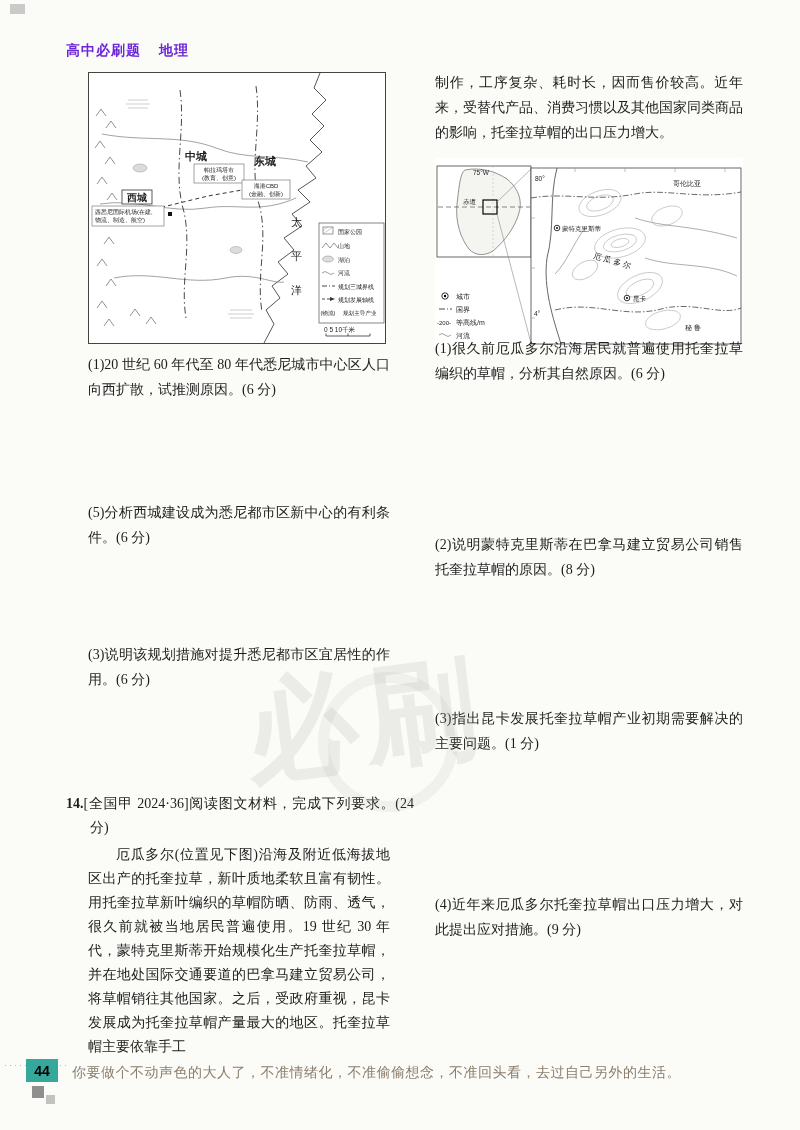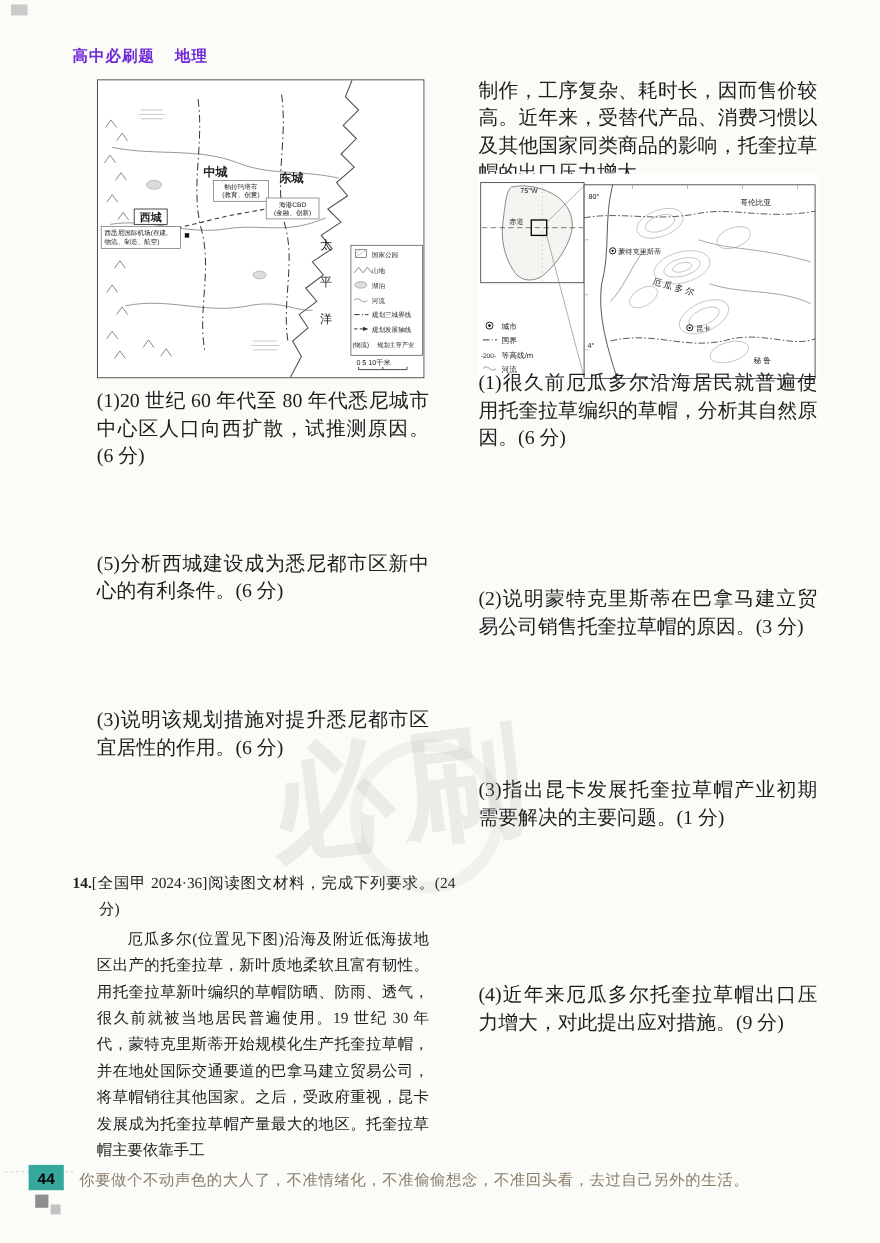--- a/index.html
+++ b/index.html
@@ -1,21 +1,21 @@
 <!DOCTYPE html>
 <html><head>
 <meta charset="utf-8">
 <style>
   html,body{margin:0;padding:0}
   body{width:800px;height:1130px;position:relative;background:#fbfbf8;
        font-family:"Liberation Serif","DejaVu Serif",serif;color:#1d1d1d;overflow:hidden}
   .abs{position:absolute}
   .header{left:66px;top:42px;font-size:14px;font-weight:bold;color:#6d28d9;
           letter-spacing:1px;display:flex;gap:18px}
-  .qtext{font-size:18px;line-height:25px;text-align:justify}
+  .qtext{font-size:14px;line-height:25px;text-align:justify}
   .para{font-size:14px;line-height:24px;text-align:justify;text-indent:2em}
   .q14{font-size:14px;line-height:24px;text-align:justify;padding-left:24px;text-indent:-24px}
   .q14 b{font-weight:bold}
   .map-frame{background:#fff}
   .badge{left:26px;top:1059px;width:32px;height:23px;background:#36a79b;color:#000000;
          font-weight:bold;font-size:14px;display:flex;align-items:center;justify-content:center;
          font-family:"Liberation Sans","DejaVu Sans",sans-serif}
   .quote{left:72px;top:1064px;font-size:14px;color:#8b7d6b;letter-spacing:.5px;white-space:nowrap}
   .dots{left:4px;top:1060px;font-size:9px;color:#9a9a9a;letter-spacing:2px}
   .watermark{left:245px;top:645px;font-size:112px;font-weight:bold;color:#8f8f8f;
@@ -224,21 +224,21 @@
         <text x="2" y="167" font-size="6">-200-</text>
         <text x="21" y="167" font-size="7">等高线/m</text>
         <path d="M4,177 q3,-3 6,0 q3,3 6,0" stroke="#888" stroke-width="0.8" fill="none"></path>
         <text x="21" y="180" font-size="7">河流</text>
       </g>
     </svg>
   </div>
 
   <div class="abs qtext" style="left:435px;top:336px;width:308px">(1)很久前厄瓜多尔沿海居民就普遍使用托奎拉草编织的草帽，分析其自然原因。(6 分)</div>
 
-  <div class="abs qtext" style="left:435px;top:532px;width:308px">(2)说明蒙特克里斯蒂在巴拿马建立贸易公司销售托奎拉草帽的原因。(3 分)</div>
+  <div class="abs qtext" style="left:435px;top:532px;width:308px">(2)说明蒙特克里斯蒂在巴拿马建立贸易公司销售托奎拉草帽的原因。(8 分)</div>
 
   <div class="abs qtext" style="left:435px;top:706px;width:308px">(3)指出昆卡发展托奎拉草帽产业初期需要解决的主要问题。(1 分)</div>
 
   <div class="abs qtext" style="left:435px;top:892px;width:308px">(4)近年来厄瓜多尔托奎拉草帽出口压力增大，对此提出应对措施。(9 分)</div>
 
   <div class="abs watermark">必刷</div>
   <div class="abs wm-ring"></div>
 
   <div class="abs dots">·············</div>
   <div class="abs badge">44</div>

